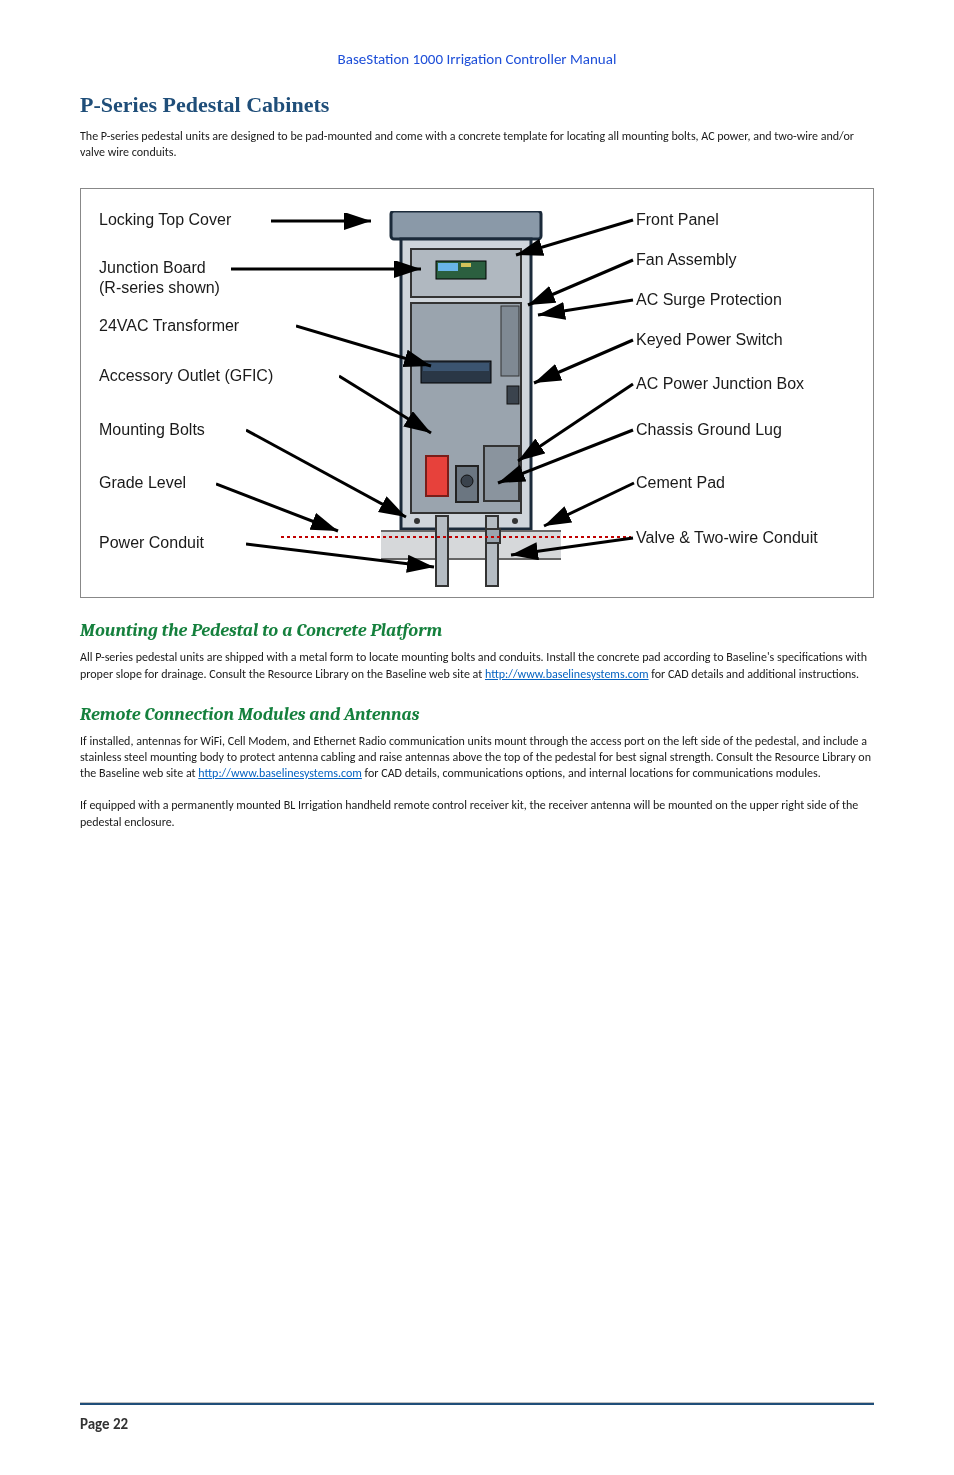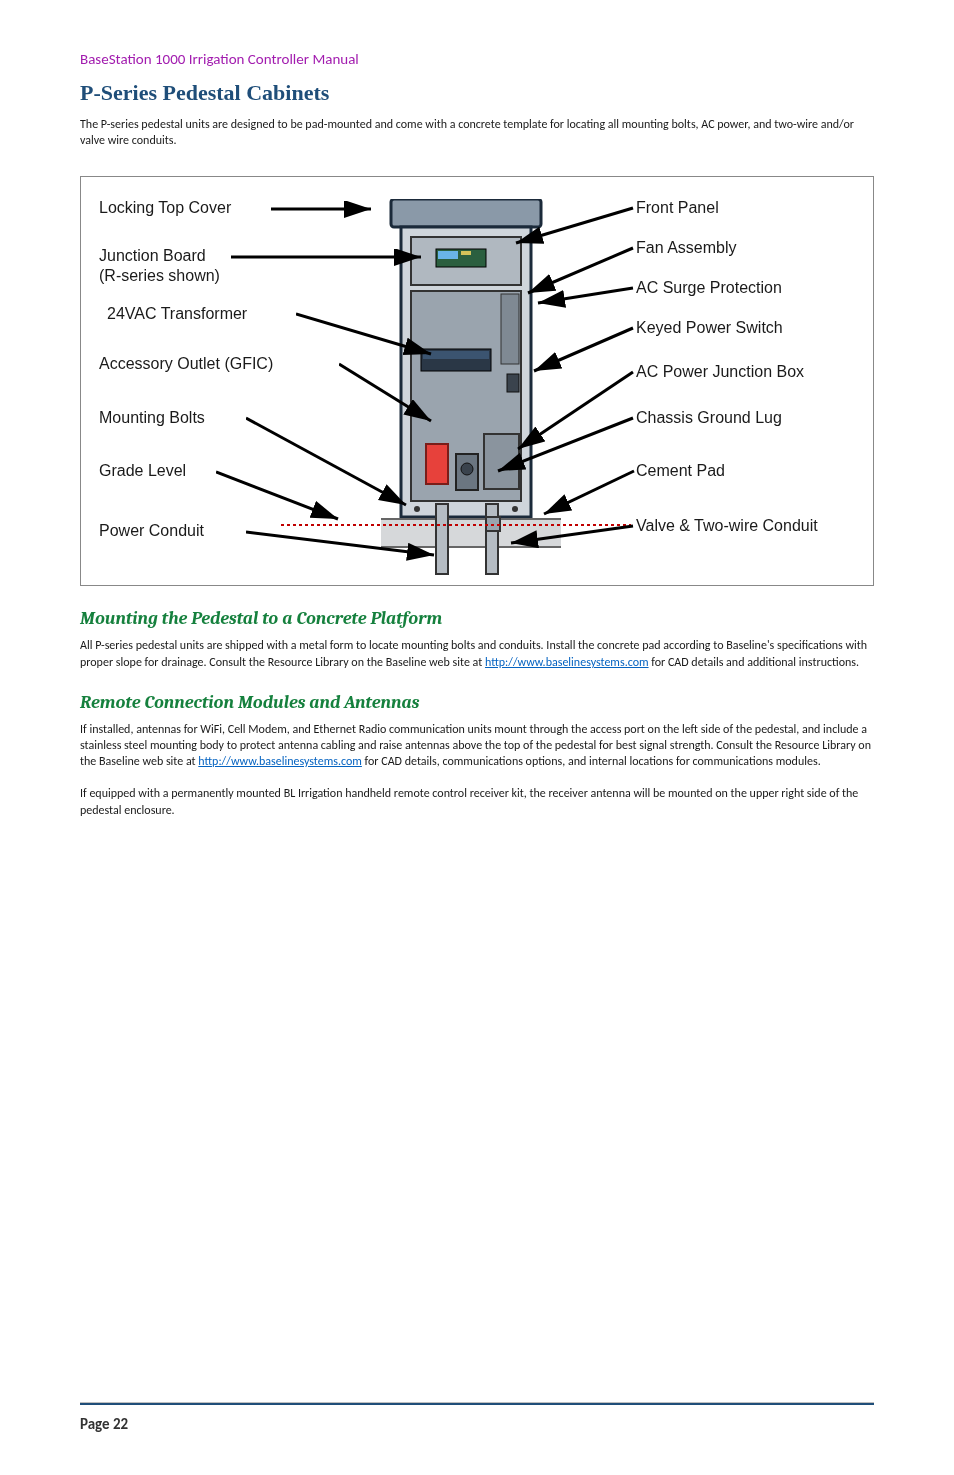--- a/index.html
+++ b/index.html
@@ -6,23 +6,24 @@
   body {
     font-family: Calibri, "Segoe UI", Arial, sans-serif;
     background: #fff;
     color: #1a1a1a;
     width: 954px;
     min-height: 1475px;
     padding: 50px 80px 40px 80px;
     position: relative;
   }
   .header-text {
+    text-align: center;
     font-size: 15px;
-    color: #a21caf;
-    margin-bottom: 12px;
+    color: #1d4ed8;
+    margin-bottom: 24px;
   }
   .h2-title {
     color: #1f4e79;
     font-family: Liberation Serif, serif;
     font-size: 22px;
     font-weight: bold;
     margin-bottom: 10px;
   }
   .body-text {
     font-size: 12px;
@@ -143,21 +144,21 @@
       </defs>
       <line x1="0" y1="8" x2="100" y2="8" stroke="#000" stroke-width="3" marker-end="url(#ah1)"></line>
     </svg>
 
   <span class="d-label" style="left:18px;top:70px">Junction Board</span>
   <span class="d-label" style="left:18px;top:90px">(R-series shown)</span>
   <svg class="arrow-svg" style="left:150px;top:72px" width="200" height="20">
       <line x1="0" y1="8" x2="190" y2="8" stroke="#000" stroke-width="3" marker-end="url(#ah1)"></line>
     </svg>
 
-  <span class="d-label" style="left:26px;top:128px">24VAC Transformer</span>
+  <span class="d-label" style="left:18px;top:128px">24VAC Transformer</span>
   <svg class="arrow-svg" style="left:215px;top:132px" width="145" height="55">
       <line x1="0" y1="5" x2="135" y2="45" stroke="#000" stroke-width="3" marker-end="url(#ah1)"></line>
     </svg>
 
   <span class="d-label" style="left:18px;top:178px">Accessory Outlet (GFIC)</span>
   <svg class="arrow-svg" style="left:258px;top:182px" width="100" height="70">
       <line x1="0" y1="5" x2="92" y2="62" stroke="#000" stroke-width="3" marker-end="url(#ah1)"></line>
     </svg>
 
   <span class="d-label" style="left:18px;top:232px">Mounting Bolts</span>

